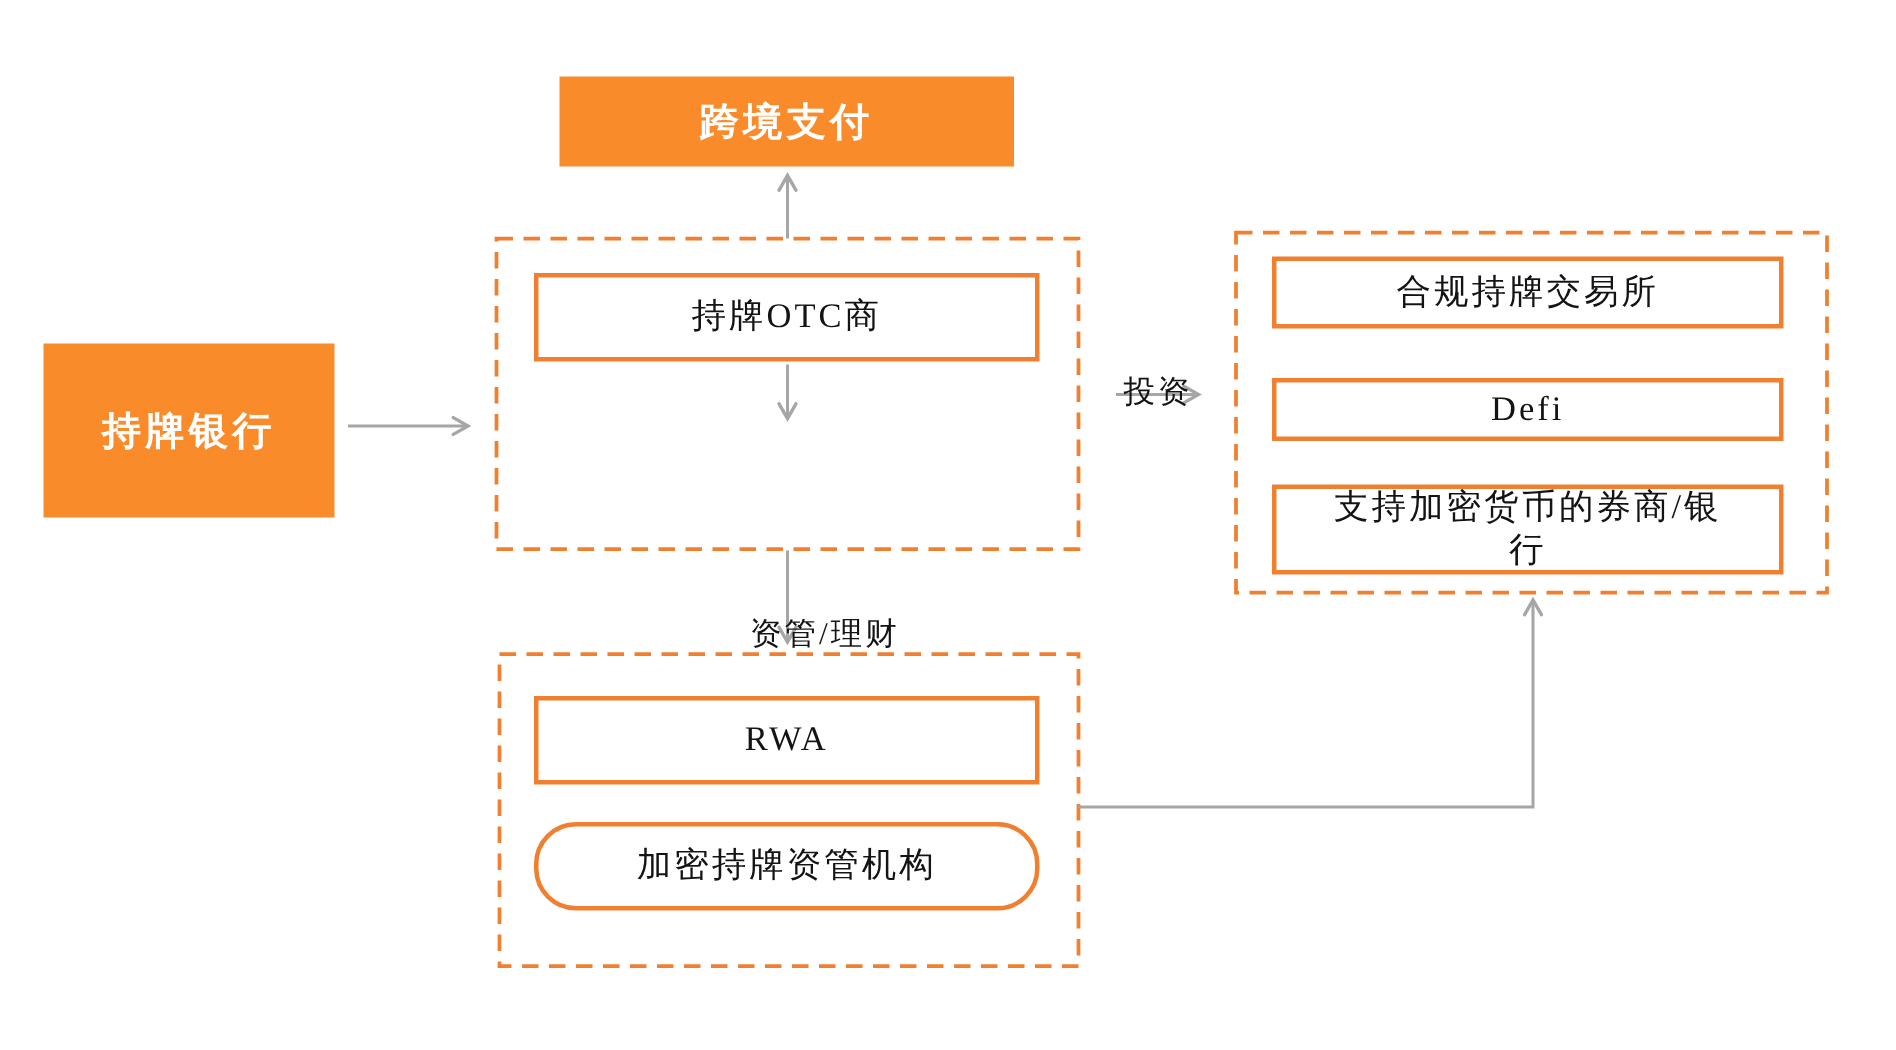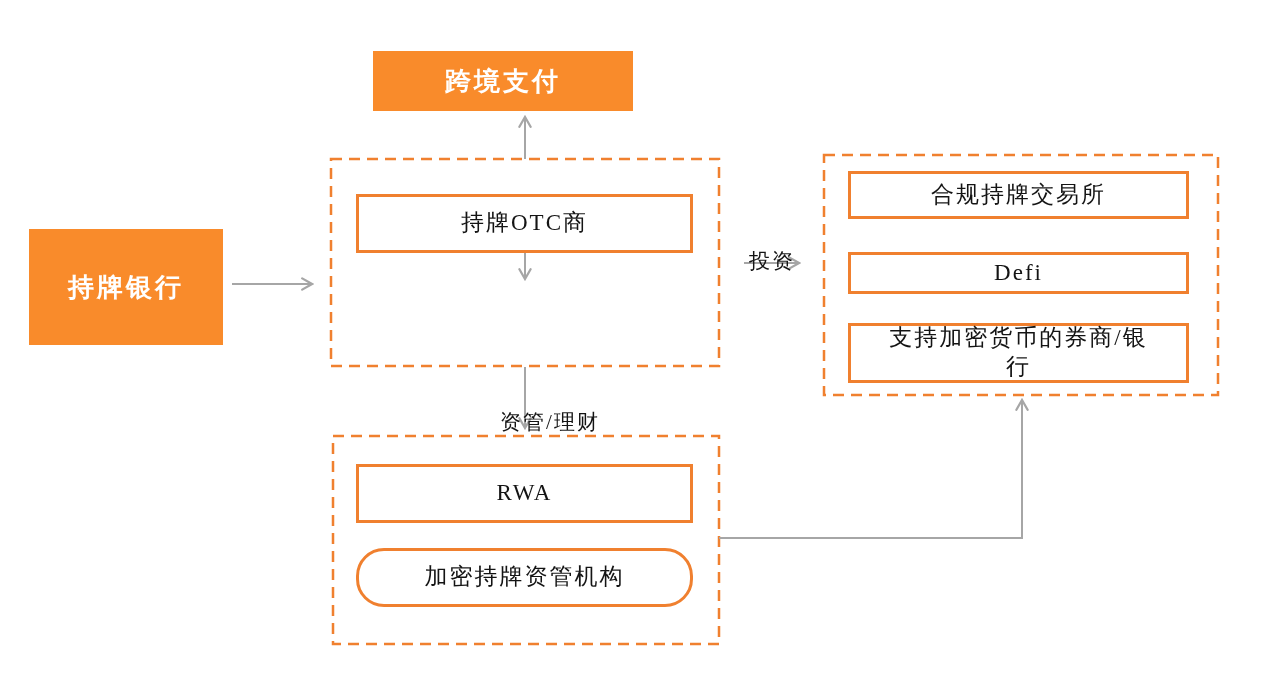--- a/index.html
+++ b/index.html
@@ -89,29 +89,29 @@
     <rect class="group-rect" x="333" y="436" width="386" height="208"></rect>
 
     <line class="edge" x1="232" y1="284" x2="312" y2="284" marker-end="url(#ah)"></line>
     <line class="edge" x1="525" y1="159" x2="525" y2="117" marker-end="url(#ah)"></line>
     <line class="edge" x1="525" y1="243" x2="525" y2="279" marker-end="url(#ah)"></line>
     <line class="edge" x1="744" y1="263" x2="799" y2="263" marker-end="url(#ah)"></line>
     <line class="edge" x1="525" y1="367" x2="525" y2="428" marker-end="url(#ah)"></line>
     <polyline class="edge" points="719,538 1022,538 1022,400" marker-end="url(#ah)"></polyline>
   </svg>
 
-  <div class="node fill-box" style="left:373px; top:51px; width:260px; height:60px;">
+  <div class="node fill-box" style="left:373px; top:51px; width:303px; height:60px;">
     <span>跨境支付</span>
   </div>
 
   <div class="node fill-box" style="left:29px; top:229px; width:194px; height:116px;">
     <span>持牌银行</span>
   </div>
 
-  <div class="node node-box" style="left:356px; top:182px; width:337px; height:59px;margin-top:12px;">
+  <div class="node node-box" style="left:356px; top:182px; width:337px; height:59px;">
     <span>持牌OTC商</span>
   </div>
 
   <div class="node node-box" style="left:848px; top:171px; width:341px; height:48px;">
     <span>合规持牌交易所</span>
   </div>
   <div class="node node-box" style="left:848px; top:252px; width:341px; height:42px;">
     <span>Defi</span>
   </div>
   <div class="node node-box" style="left:356px; top:464px; width:337px; height:59px;">

